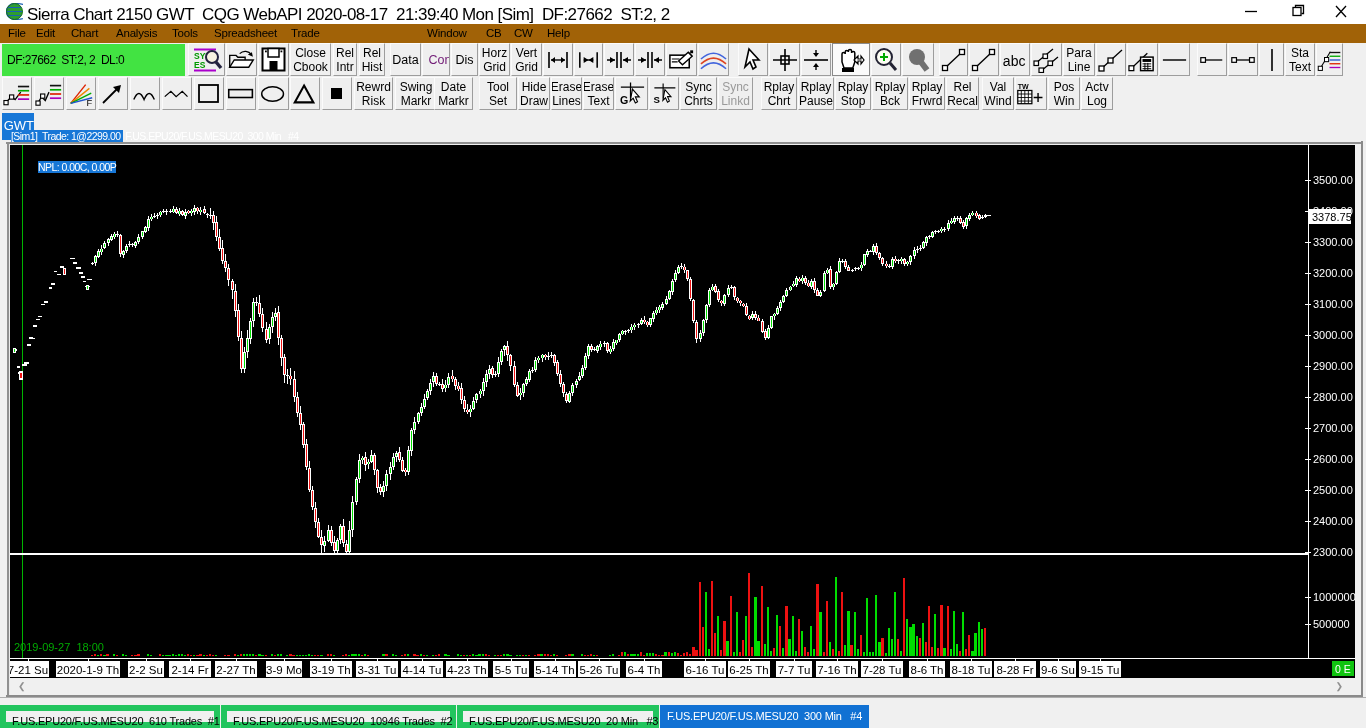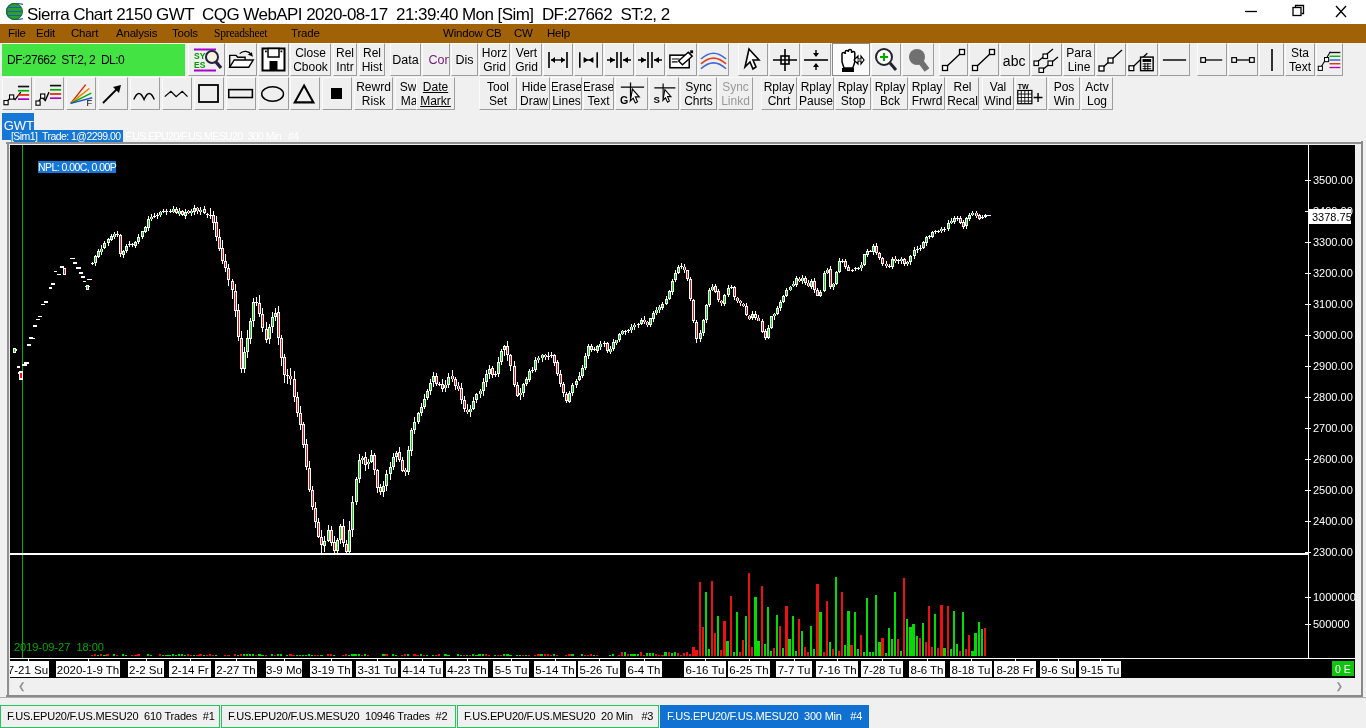--- a/index.html
+++ b/index.html
@@ -25,21 +25,21 @@
 .panel-top { position:absolute; left:6px; top:142px; width:1357px; height:2px; background:#909090; }
 .panel-left { position:absolute; left:7px; top:142px; width:2px; height:554px; background:#909090; }
 .panel-bottom { position:absolute; left:6px; top:695px; width:1357px; height:2px; background:#8a8a8a; }
 .panel-right { position:absolute; left:1355px; top:144px; width:11px; height:551px; background:#f0f0f0; }
 .panel-rline { position:absolute; left:1361px; top:141px; width:2px; height:556px; background:#8a8a8a; }
 .hscroll { position:absolute; left:10px; top:678px; width:1345px; height:17px; background:#f0f0f0; }
 .hscroll .la { position:absolute; left:8px; top:3px; color:#909090; font-size:9px; }
 .hscroll .ra { position:absolute; right:12px; top:3px; color:#909090; font-size:9px; }
 .statusbar { position:absolute; left:0; top:697px; width:1366px; height:31px; background:#f0f0f0;
   border-top:1px solid #adadad; }
-.stab { position:absolute; top:7px; height:23px; background:#f0f0f0; border:1px solid #22c55e;
+.stab { position:absolute; top:7px; height:23px; background:#f0f0f0; border:6px solid #22c55e;
   font-size:11px; letter-spacing:-0.2px; color:#000; padding:4px 6px 0 6px; white-space:pre; }
 .stab.act { background:#1171d3; color:#fff; border:1px solid #1171d3; }
 .sc { font:11px "Liberation Sans",sans-serif; fill:#ffffff; }
 .scb { font:11px "Liberation Sans",sans-serif; fill:#000000; }
 .dt { font:11.5px "Liberation Sans",sans-serif; fill:#000000; }
 .gt { font:11px "Liberation Sans",sans-serif; fill:#00aa00; }
 .oe { font:10.5px "Liberation Sans",sans-serif; fill:#ffffff; }
 </style></head>
 <body>
 <div class="titlebar">
@@ -55,24 +55,24 @@
     <path d="M59.5 7.5v-2h8v8h-2" fill="none" stroke="#000" stroke-width="1.3"></path>
     <path d="M100 6l10 11M110 6l-10 11" stroke="#000" stroke-width="1.3"></path>
   </svg>
 </div>
 <div class="menubar">
   <span style="left:8px;">File</span>
     <span style="left:36px;">Edit</span>
     <span style="left:71px;">Chart</span>
   <span style="left:116px;">Analysis</span>
     <span style="left:172px;">Tools</span>
-    <span style="left:214px;font-family:Liberation Serif, serif;">Spreadsheet</span>
+    <span style="left:214px;">Spreadsheet</span>
   <span style="left:291px;">Trade</span>
     <span style="left:354px;margin-top:48px;">Global Settings</span>
-    <span style="left:443px;">Window</span>
+    <span style="left:427px;">Window</span>
   <span style="left:486px;">CB</span>
     <span style="left:514px;">CW</span>
     <span style="left:547px;">Help</span>
 </div>
 <div class="toolrow1">
   <div class="greenbox">DF:27662  ST:2, 2  DL:0</div>
   <div class="tb " style="left:188px;width:37px;">
       <svg width="34" height="30" viewBox="0 0 34 30">
         <path d="M4 4.5h22M4 25.5h22" stroke="#aa00cc" stroke-width="2"></path>
         <text x="4" y="13.5" font-family="Liberation Sans" font-size="8.5" font-weight="bold" fill="#009900">SYM</text>
@@ -362,21 +362,21 @@
       <svg width="20" height="26" viewBox="0 0 20 26">
         <rect x="4" y="7" width="11" height="11" fill="#000"></rect>
       </svg>
     </div>
     <div class="tb " style="left:354px;width:39px;">
       <div class="t2">Rewrd<br>Risk</div>
     </div>
     <div class="tb " style="left:395px;width:42px;">
       <div class="t2">Swing<br>Markr</div>
     </div>
-    <div class="tb " style="left:416px;width:39px;text-decoration:underline;">
+    <div class="tb " style="left:434px;width:39px;">
       <div class="t2">Date<br>Markr</div>
     </div>
     <div class="tb " style="left:479px;width:38px;">
       <div class="t2">Tool<br>Set</div>
     </div>
     <div class="tb " style="left:518px;width:32px;">
       <div class="t2">Hide<br>Draw</div>
     </div>
     <div class="tb " style="left:551px;width:31px;">
       <div class="t2">Erase<br>Lines</div>

